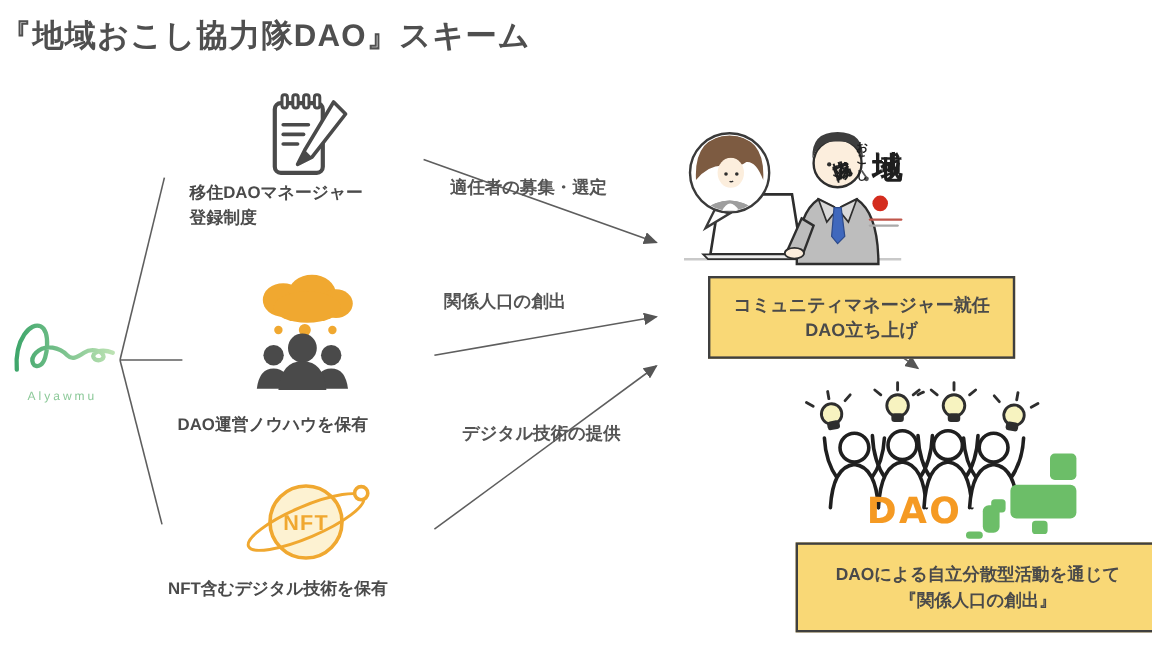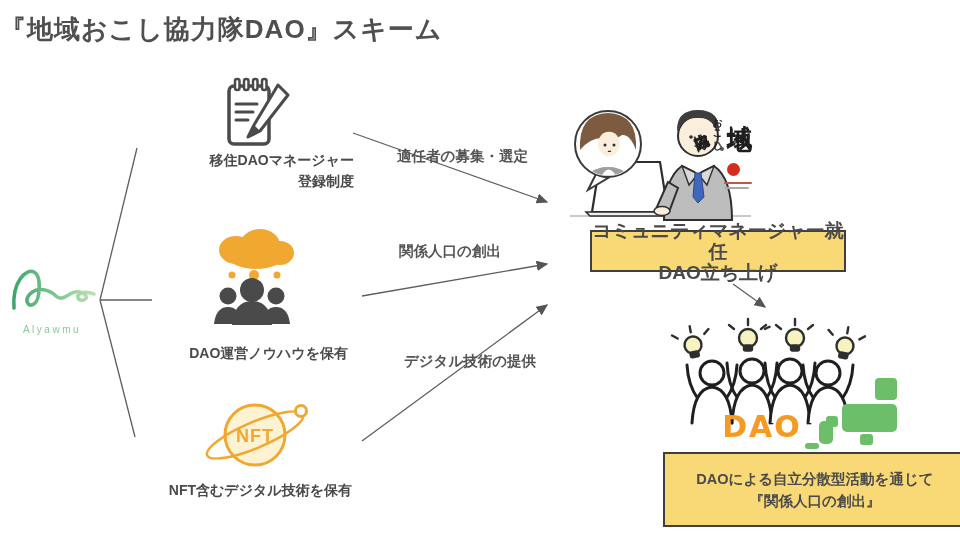--- a/index.html
+++ b/index.html
@@ -1,24 +1,24 @@
 <!DOCTYPE html>
 <html><head>
 <meta charset="utf-8">
 <style>
   html,body{margin:0;padding:0;background:#fff;}
   #canvas{position:relative;width:960px;height:540px;background:#ffffff;overflow:hidden;
           font-family:"Liberation Sans","DejaVu Sans",sans-serif;color:#4a4a4a;}
   .abs{position:absolute;}
   #title{top:12px;left:0;width:960px;text-align:left;font-size:26px;font-weight:bold;color:#4f4f4f;letter-spacing:1px;}
-  .src-label{font-size:14px;font-weight:bold;color:#4a4a4a;text-align:right;line-height:21px;}
-  .arrow-label{font-size:14.5px;font-weight:bold;color:#545454;text-align:center;}
+  .src-label{font-size:14px;font-weight:bold;color:#4a4a4a;text-align:left;line-height:21px;}
+  .arrow-label{font-size:14.5px;font-weight:bold;color:#545454;}
   .ybox{background:#F9D876;border:2px solid #3f3f3f;text-align:center;font-weight:bold;color:#4a4a4a;
         display:flex;flex-direction:column;justify-content:center;box-sizing:border-box;}
-  #box1{left:590px;top:230px;width:256px;height:42px;font-size:19px;line-height:21px;}
+  #box1{left:590px;top:230px;width:256px;height:69px;font-size:15px;line-height:21px;}
   #box2{left:663px;top:452px;width:304px;height:75px;font-size:14.5px;line-height:22px;}
   #logo-text{color:#8cc999;font-weight:normal;font-size:10px;letter-spacing:2.5px;}
   #dao-label{left:712px;top:409px;width:100px;text-align:center;font-size:30px;font-weight:800;
              color:#F59A23;letter-spacing:2px;font-family:"DejaVu Sans",sans-serif;}
   
   #stamp{left:686px;top:106px;width:66px;height:100px;font-family:"DejaVu Serif","Liberation Serif",serif;color:#1e1e1e;}
   .vtext{writing-mode:vertical-rl;text-orientation:upright;font-weight:bold;position:absolute;line-height:1;}
   #stamp-col1{right:0;top:0;font-size:25px;}
   #stamp-col2{left:26px;top:5px;font-size:10px;}
   #stamp-col3{left:1px;top:17px;font-size:15px;transform:rotate(-20deg);}

